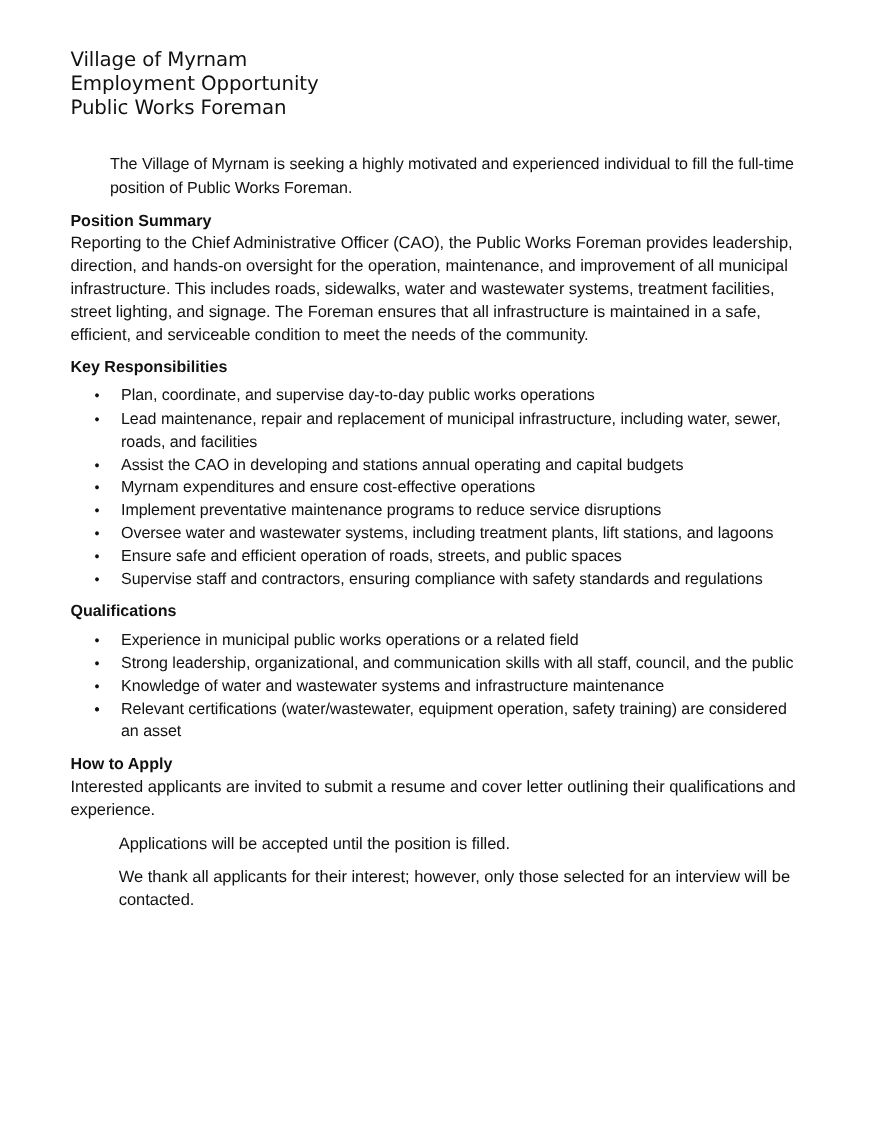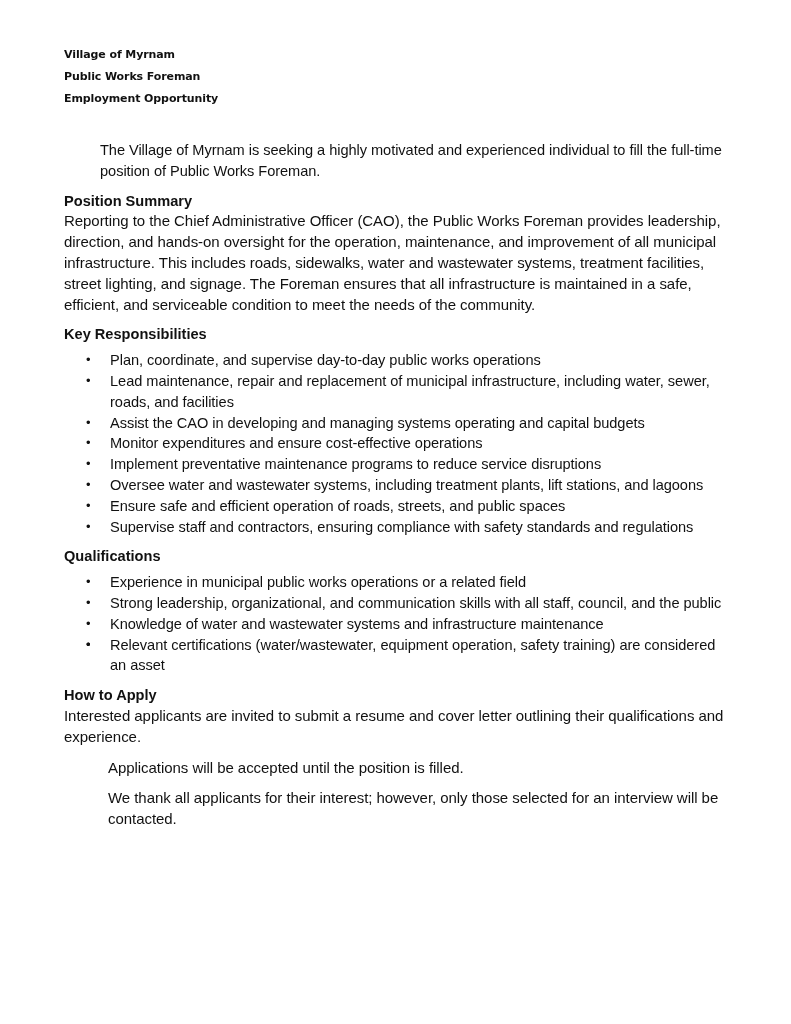--- a/index.html
+++ b/index.html
@@ -16,22 +16,22 @@
       font-family: "Liberation Sans", sans-serif;
     }
     .page {
       position: absolute;
       left: 64px;
       top: 44px;
       width: 670px;
     }
     .hdr-line {
       font-family: "DejaVu Sans", sans-serif;
-      font-weight: bold;
-      font-size: 11px;
+      font-weight: normal;
+      font-size: 18px;
       line-height: 22px;
       height: 22px;
       letter-spacing: -0.1px;
     }
     .intro {
       margin-top: 30px;
       font-size: 14.6px;
       line-height: 20.8px;
       letter-spacing: -0.05px;
       margin-left: 36px;
@@ -67,38 +67,38 @@
       font-size: 13px;
     }
   </style>
 </head>
 <body>
 
 <div class="page">
 
   <div>
     <div class="hdr-line">Village of Myrnam</div>
+    <div class="hdr-line">Employment Opportunity</div>
     <div class="hdr-line">Public Works Foreman</div>
-    <div class="hdr-line">Employment Opportunity</div>
   </div>
 
   <div class="intro">The Village of Myrnam is seeking a highly motivated and experienced individual to fill the full-time position of Public Works Foreman.</div>
 
   <div class="section">
     <div class="sec-title">Position Summary</div>
     <div class="para">Reporting to the Chief Administrative Officer (CAO), the Public Works Foreman provides leadership, direction, and hands-on oversight for the operation, maintenance, and improvement of all municipal infrastructure. This includes roads, sidewalks, water and wastewater systems, treatment facilities, street lighting, and signage. The Foreman ensures that all infrastructure is maintained in a safe, efficient, and serviceable condition to meet the needs of the community.</div>
   </div>
 
   <div class="section">
     <div class="sec-title">Key Responsibilities</div>
     <ul class="bullets">
       <li><span class="bullet">•</span><span>Plan, coordinate, and supervise day-to-day public works operations</span></li>
       <li><span class="bullet">•</span><span>Lead maintenance, repair and replacement of municipal infrastructure, including water, sewer, roads, and facilities</span></li>
-      <li><span class="bullet">•</span><span>Assist the CAO in developing and managing systems operating and capital budgets</span></li>
-      <li><span class="bullet">•</span><span>Monitor expenditures and ensure cost-effective operations</span></li>
+      <li><span class="bullet">•</span><span>Assist the CAO in developing and stations annual operating and capital budgets</span></li>
+      <li><span class="bullet">•</span><span>Myrnam expenditures and ensure cost-effective operations</span></li>
       <li><span class="bullet">•</span><span>Implement preventative maintenance programs to reduce service disruptions</span></li>
       <li><span class="bullet">•</span><span>Oversee water and wastewater systems, including treatment plants, lift stations, and lagoons</span></li>
       <li><span class="bullet">•</span><span>Ensure safe and efficient operation of roads, streets, and public spaces</span></li>
       <li><span class="bullet">•</span><span>Supervise staff and contractors, ensuring compliance with safety standards and regulations</span></li>
     </ul>
   </div>
 
   <div class="section">
     <div class="sec-title">Qualifications</div>
     <ul class="bullets">

